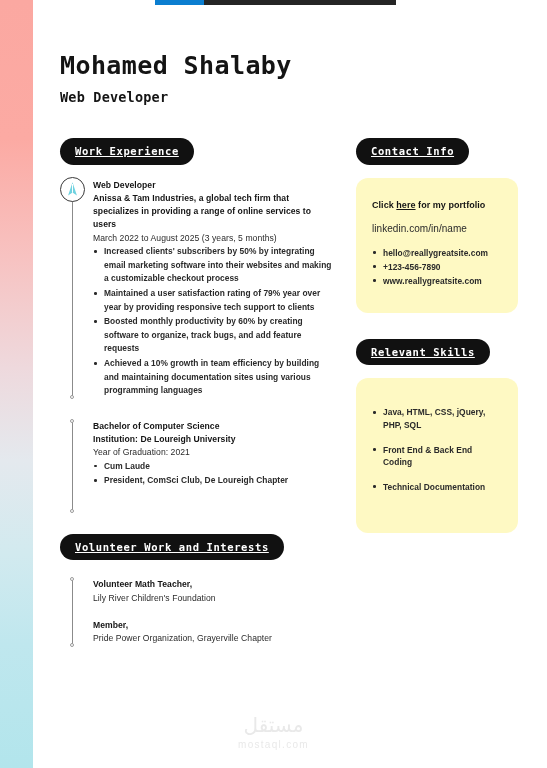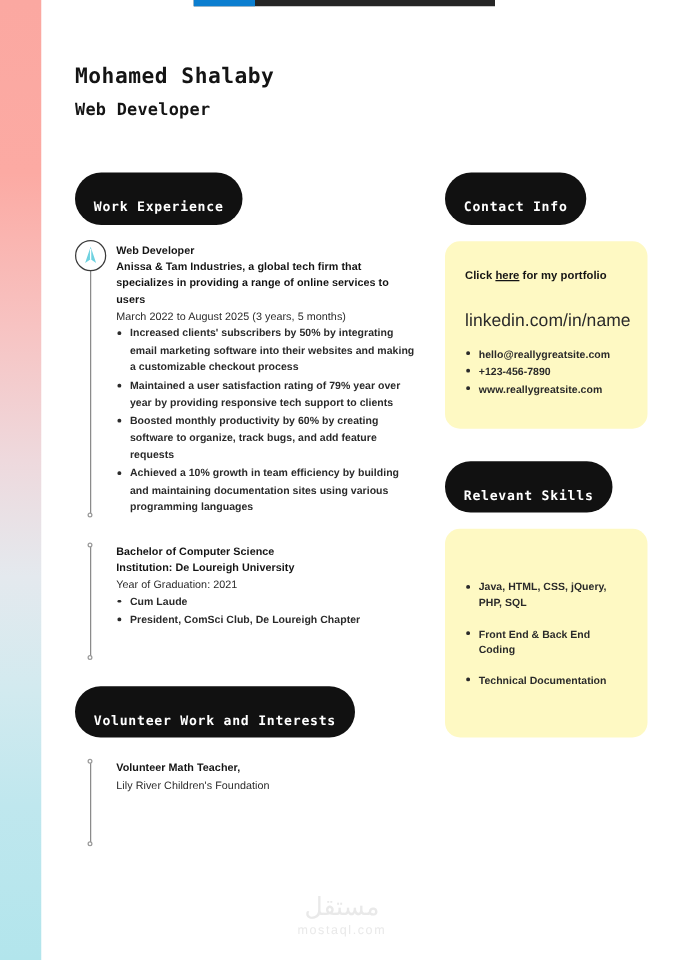--- a/index.html
+++ b/index.html
@@ -62,21 +62,21 @@
         #d2eaef 72%,
         #bfe7ee 84%,
         #b2e5ec 100%);
     z-index: 5;
   }
 
   
   #header { position: absolute; left: 60px; top: 52px; }
   #full-name {
     font-family: "DejaVu Sans Mono", "Liberation Mono", monospace;
-    font-size: 17px;
+    font-size: 25px;
     font-weight: 700;
     letter-spacing: 0.4px;
     color: #141414;
     line-height: 1.12;
     white-space: nowrap;
   }
   #job-title {
     font-family: "DejaVu Sans Mono", "Liberation Mono", monospace;
     font-size: 13.5px;
     font-weight: 700;
@@ -88,23 +88,24 @@
   
   .pill {
     display: inline-block;
     background: #111111;
     color: #ffffff;
     border-radius: 999px;
     font-family: "DejaVu Sans Mono", "Liberation Mono", monospace;
     font-size: 10.5px;
     font-weight: 700;
     letter-spacing: 0.6px;
-    padding: 23px 15px 7px 15px;
+    padding: 8px 15px 7px 15px;
     white-space: nowrap;
     line-height: 1.1;
+    text-decoration: underline;
   }
 
   
   #left-col  { position: absolute; left: 60px;  top: 138px; width: 272px; }
   #right-col { position: absolute; left: 356px; top: 138px; width: 162px; }
 
   .section { position: relative; }
 
   
   .timeline-block {
@@ -196,25 +197,25 @@
   .card .c-head {
     font-family: "Liberation Sans", sans-serif;
     font-size: 9px;
     font-weight: 700;
     color: #141414;
     letter-spacing: 0.05px;
   }
   .card .c-head u { text-decoration: underline; }
   .card .c-sub {
     font-family: "Liberation Sans", sans-serif;
-    font-size: 14px;
+    font-size: 10px;
     font-weight: 400;
     color: #2a2a2a;
     letter-spacing: 0.05px;
-    margin-top: 23px;
+    margin-top: 13px;
   }
   ul.card-bullets {
     list-style: none;
     margin: 13px 0 0 0;
     padding: 0;
   }
   ul.card-bullets > li {
     position: relative;
     padding-left: 11px;
     font-family: "Liberation Sans", sans-serif;
@@ -334,20 +335,24 @@
 
       <div class="timeline-block mt18" style="min-height:68px;">
         <div class="tl-line"></div>
         <div class="tl-dot-top"></div>
         <div class="tl-dot-bot"></div>
 
         <div>
           <div class="b-strong">Volunteer Math Teacher,</div>
           <div class="b-norm">Lily River Children's Foundation</div>
         </div>
+        <div class="mt14">
+          <div class="b-strong">Member,</div>
+          <div class="b-norm">Pride Power Organization, Grayerville Chapter</div>
+        </div>
       </div>
     </div>
 
   </div>
 
   <div id="right-col">
 
     <div class="section">
       <div class="pill">Contact Info</div>
 
@@ -361,21 +366,21 @@
           <li>+123-456-7890</li>
           <li>www.reallygreatsite.com</li>
         </ul>
       </div>
     </div>
 
     <div class="section mt26">
       <div class="pill">Relevant Skills</div>
 
       <div class="card" style="padding:24px 16px 28px 16px;">
-        <ul class="card-bullets skills-bullets" style="margin-top:16px;">
+        <ul class="card-bullets skills-bullets" style="margin-top:4px;">
           <li>Java, HTML, CSS, jQuery, PHP, SQL</li>
           <li>Front End &amp; Back End Coding</li>
           <li>Technical Documentation</li>
         </ul>
       </div>
     </div>
 
   </div>
 
   <div id="watermark">

